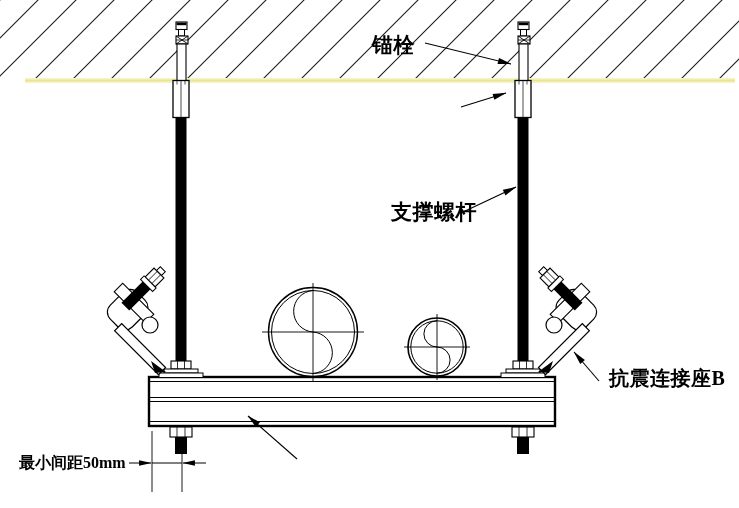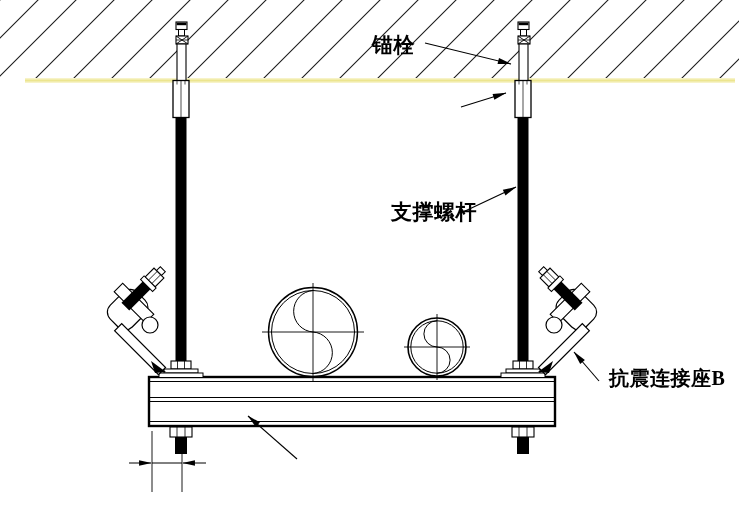--- a/index.html
+++ b/index.html
@@ -155,14 +155,15 @@
     <line x1="461" y1="107" x2="506" y2="93" marker-end="url(#arr)"></line>
     <line x1="463" y1="212" x2="516" y2="187" marker-end="url(#arr)"></line>
     <line x1="599" y1="381" x2="574" y2="352" marker-end="url(#arr)"></line>
     <line x1="297" y1="459" x2="248" y2="416" marker-end="url(#arr)"></line>
   </g>
 </svg>
 
 <div class="lbl lbl-anchor">锚栓</div>
 <div class="lbl lbl-rod">支撑螺杆</div>
 <div class="lbl lbl-seismic">抗震连接座B</div>
+<div class="lbl lbl-spacing">最小间距50mm</div>
 
 </div>
 
 </body></html>

